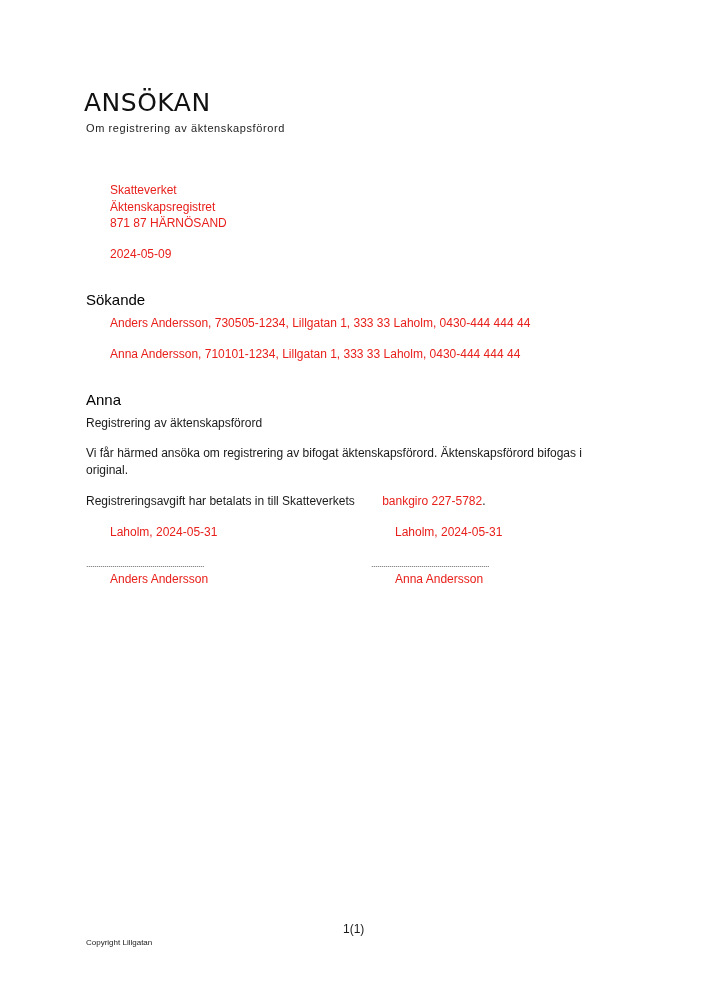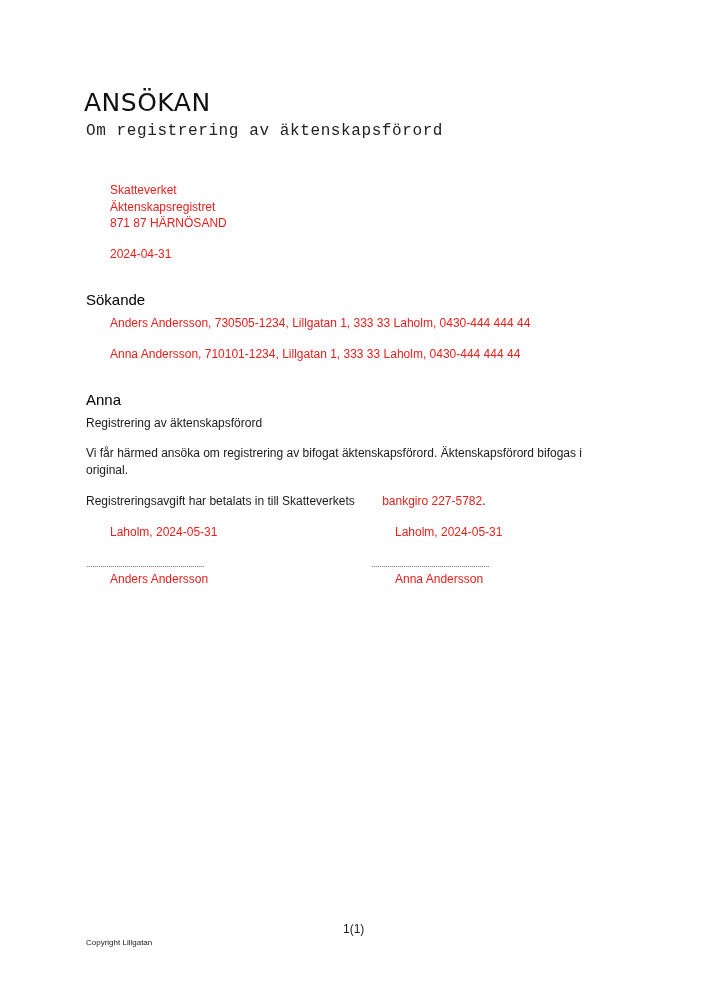--- a/index.html
+++ b/index.html
@@ -1,39 +1,39 @@
 <!DOCTYPE html>
 <html><head>
 <meta charset="utf-8">
 <style>
   html, body { margin:0; padding:0; background:#ffffff; }
   body { width:707px; height:1000px; position:relative; overflow:hidden;
          font-family:"Liberation Sans", sans-serif; color:#1a1a1a; }
   .abs { position:absolute; white-space:nowrap; }
   .red { color:#e8201c;margin-left:24px; }
   .title { left:84px; top:88px; font-size:25px; letter-spacing:0.5px; color:#111; font-family:"DejaVu Sans", sans-serif; font-weight:normal; }
-  .subtitle { left:86px; top:122px; font-size:16px; letter-spacing:0.6px; color:#222; font-family:Liberation Mono, monospace;text-align:right; }
+  .subtitle { left:86px; top:122px; font-size:11px; letter-spacing:0.6px; color:#222; font-family:Liberation Sans, sans-serif;text-align:right; }
   .p { font-size:12px; line-height:17px; }
   .h2 { font-size:15px; color:#000000; }
   .small { font-size:8px; color:#222; line-height:11px; }
   .dots { font-size:9px; color:#555; letter-spacing:-0.5px; }
   .para { left:86px; width:530px; white-space:normal; font-size:12px; line-height:17px; }
 </style>
 </head>
 <body>
 
 <div>
   <div class="abs title">ANSÖKAN</div>
   <div class="abs subtitle">Om registrering av äktenskapsförord</div>
 
   <div class="abs p red" style="left:86px;top:182px;">Skatteverket</div>
   <div class="abs p red" style="left:86px;top:199px;">Äktenskapsregistret</div>
   <div class="abs p red" style="left:86px;top:215px;">871 87 HÄRNÖSAND</div>
 
-  <div class="abs p red" style="left:86px;top:246px;">2024-04-31</div>
+  <div class="abs p red" style="left:86px;top:246px;">2024-05-09</div>
 
   <div class="abs h2" style="left:86px;top:291px;">Sökande</div>
   <div class="abs p red" style="left:86px;top:315px;">Anders Andersson, 730505-1234, Lillgatan 1, 333 33 Laholm, 0430-444 444 44</div>
   <div class="abs p red" style="left:86px;top:346px;">Anna Andersson, 710101-1234, Lillgatan 1, 333 33 Laholm, 0430-444 444 44</div>
 
   <div class="abs h2" style="left:86px;top:391px;">Anna</div>
   <div class="abs p" style="left:86px;top:415px;">Registrering av äktenskapsförord</div>
   <div class="abs para" style="top:445px;">Vi får härmed ansöka om registrering av bifogat äktenskapsförord. Äktenskapsförord bifogas i original.</div>
 
   <div class="abs p" style="left:86px;top:493px;">

